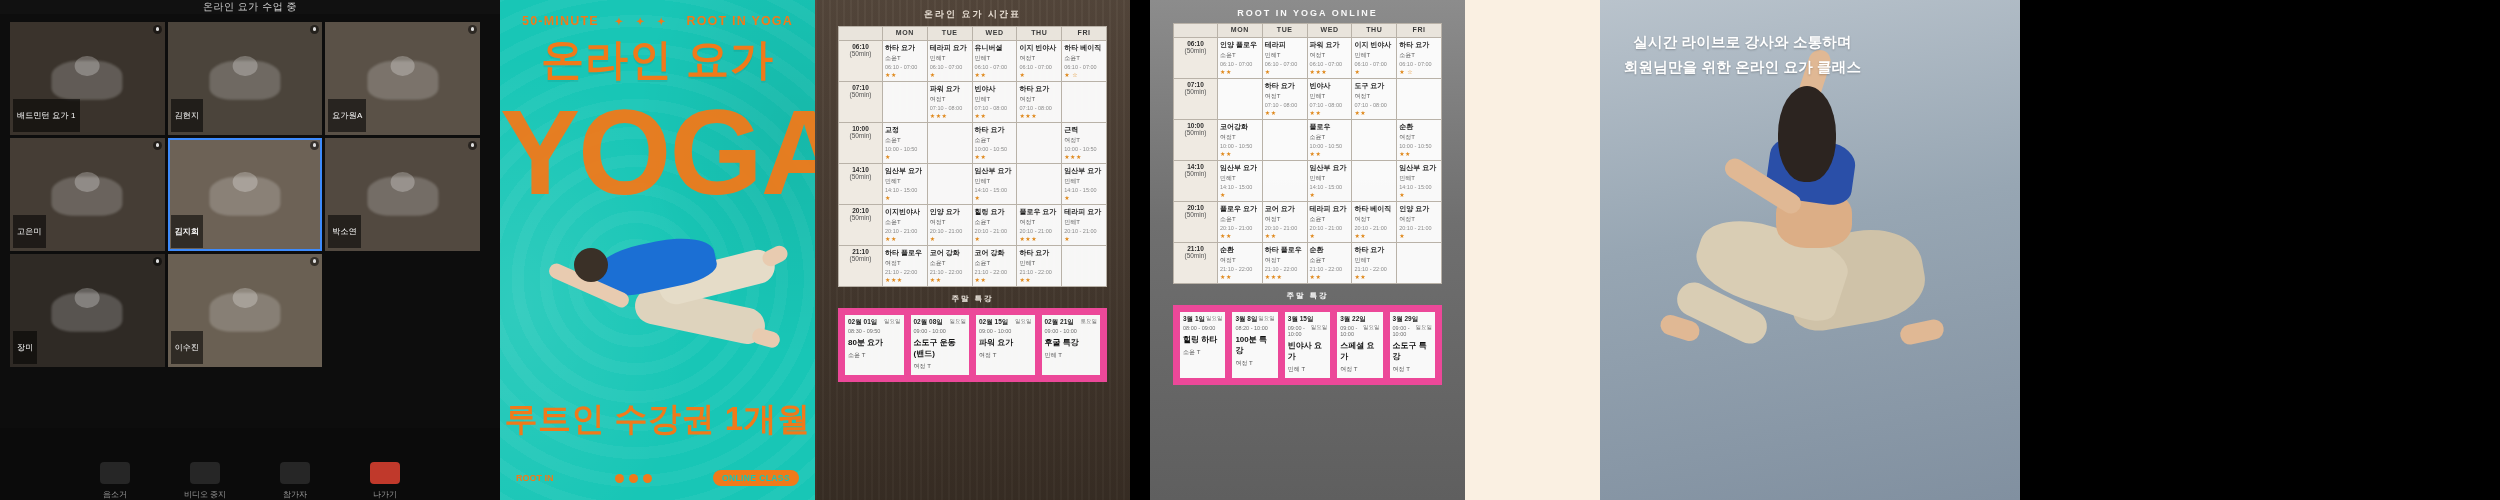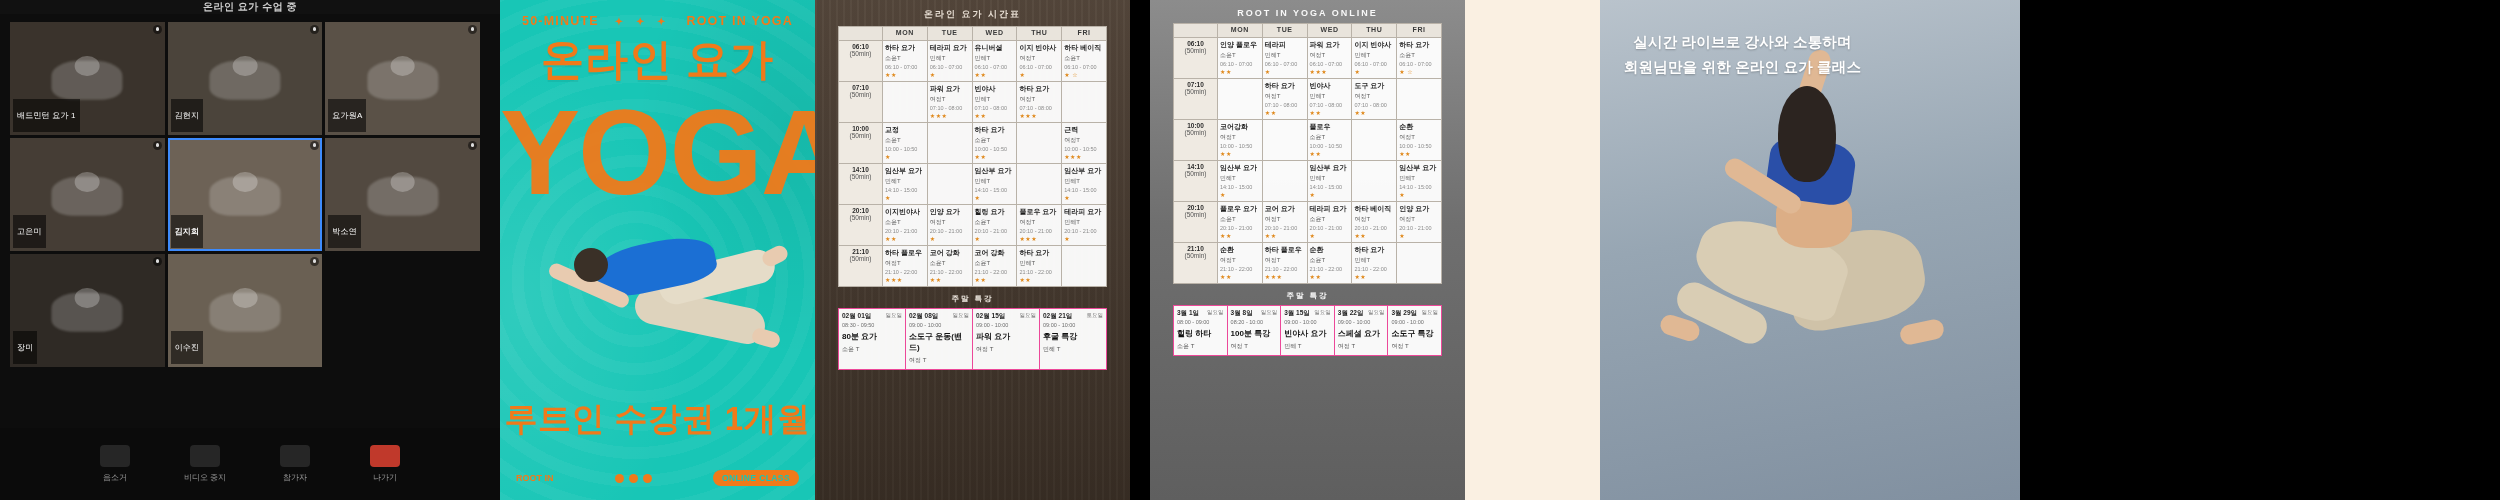--- a/index.html
+++ b/index.html
@@ -17,21 +17,20 @@
     background: #0d0d0d;
     position: relative;
     flex: 0 0 500px;
     overflow: hidden;
   }
   .vg-top-label {
     position: absolute; top: 0; left: 0; right: 0; height: 14px;
     background: #111; color: #cfcfcf; font-size: 10px;
     display: flex; align-items: center; justify-content: center;
     letter-spacing: .5px;
-    font-weight: bold;
   }
   .vg-grid {
     position: absolute; top: 22px; left: 10px; width: 470px; height: 345px;
     display: grid; grid-template-columns: repeat(3, 1fr); grid-template-rows: repeat(3, 1fr);
     gap: 3px;
   }
   .vg-cell {
     position: relative; overflow: hidden;
     background: #2a2622;
   }
@@ -43,21 +42,21 @@
   .vg-mic {
     position: absolute; right: 3px; top: 3px; width: 9px; height: 9px;
     border-radius: 50%; background: rgba(0,0,0,.5);
   }
   .vg-mic::after{
     content:""; position:absolute; left:3px; top:2px; width:3px; height:4px;
     border-radius:2px; background:#ddd;
   }
   .vg-bottombar {
     position: absolute; left: 0; right: 0; bottom: 0; height: 72px;
-    background: #0b0b0b; display: flex; align-items: center; justify-content: center; gap: 34px;
+    background: #0b0b0b; display: flex; align-items: flex-end; justify-content: center; gap: 34px;
   }
   .vg-btn { width: 56px; text-align: center; color: #9a9a9a; font-size: 8px; }
   .vg-btn .ic {
     width: 30px; height: 22px; margin: 0 auto 5px; border-radius: 4px;
     background: #262626; display: block; position: relative;
   }
   .vg-btn.danger .ic { background: #c0392b; }
   .vg-cell.self { outline: 2px solid #3d8bfd; outline-offset: -2px; font-weight: bold; }
 
   
@@ -204,21 +203,21 @@
   .cls-range { display: block; font-size: 5.5px; color: #8a8a8a; margin-top: 1px; }
   .cls-stars { display: block; font-size: 6px; color: #e08a1e; margin-top: 1px; letter-spacing: .5px; }
 
   .special-title {
     text-align: center; font-size: 7.5px; font-weight: bold; color: #f2ece4;
     letter-spacing: 2px; margin: 7px 0 4px;
   }
   .special-title.b { color: #fff; }
   table.special { width: 100%; border-collapse: collapse; table-layout: fixed; background: rgba(255,255,255,.96); }
   table.special td {
-    border: 1px solid #ec4899; padding: 3px 3px 4px; vertical-align: top; height: 46px;
+    border: 7px solid #ec4899; padding: 3px 3px 4px; vertical-align: top; height: 46px;
   }
   .sp-date { font-size: 6.5px; font-weight: bold; color: #1f1f1f; }
   .sp-day { font-size: 5.5px; color: #7a7a7a; float: right; font-weight: normal; }
   .sp-time { font-size: 5.5px; color: #6d6d6d; margin-top: 1px; }
   .sp-name { font-size: 8px; font-weight: bold; color: #111; margin-top: 3px; }
   .sp-teacher { font-size: 6px; color: #555; margin-top: 3px; }
 
   
   .panel-photo {
     width: 555px; height: 500px; flex: 0 0 555px;

